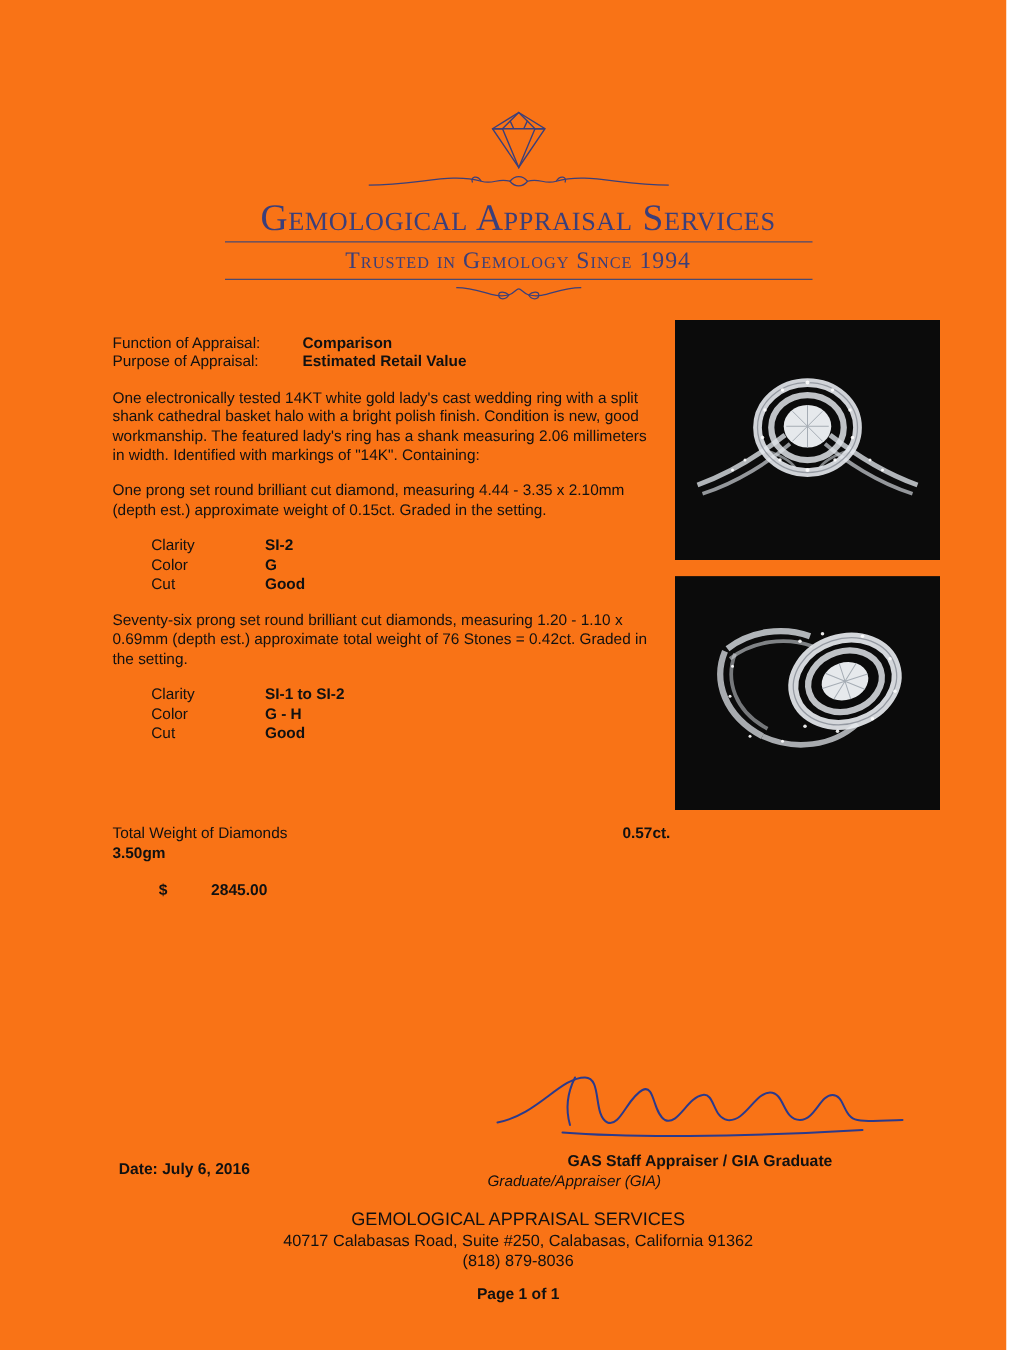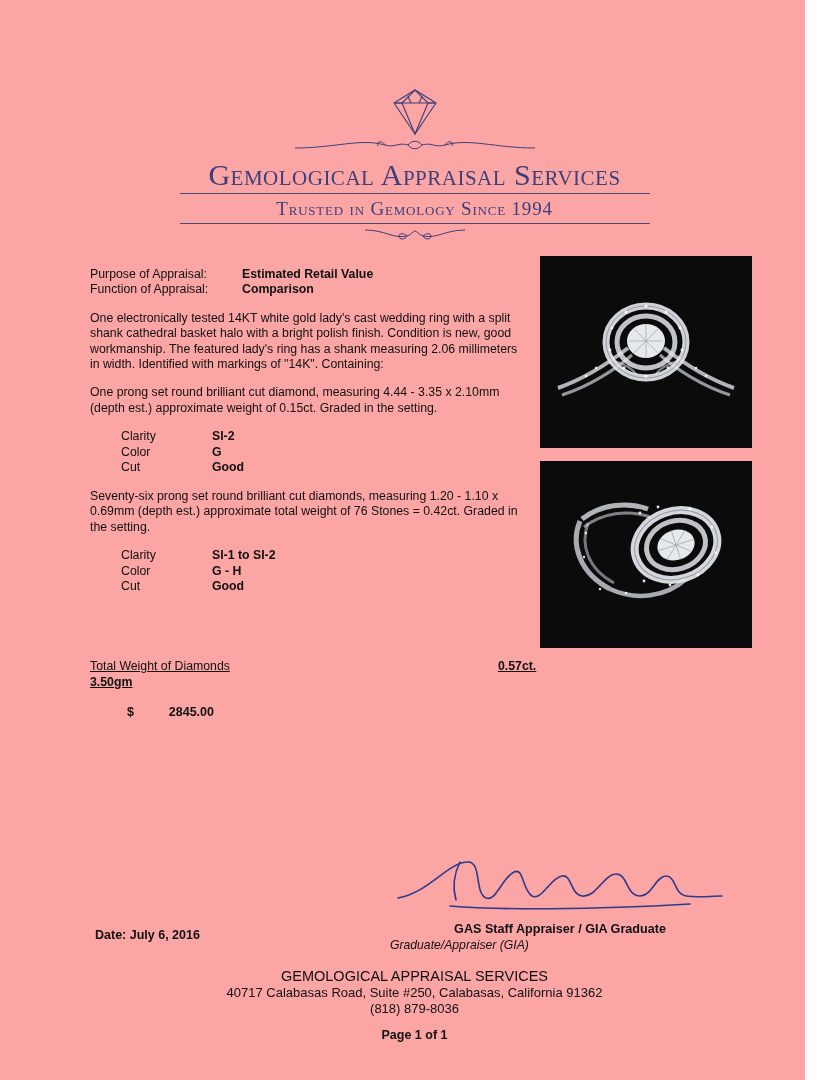--- a/index.html
+++ b/index.html
@@ -14,21 +14,21 @@
     font-family: "Liberation Sans", sans-serif;
     color: #111111;
     overflow: hidden;
   }
 
   .page {
     position: absolute;
     left: 0; top: 0;
     width: 805px;
     height: 1080px;
-    background: #fca5a5;
+    background: #f97316;
   }
 
   
   .letterhead {
     position: absolute;
     left: 0;
     top: 86px;
     width: 829px;
     text-align: center;
   }
@@ -122,21 +122,20 @@
   .totals {
     position: absolute;
     left: 90px;
     top: 659px;
     width: 700px;
     font-size: 12.3px;
     line-height: 15.6px;
   }
   .totals-row {
     display: flex;
-    text-decoration: underline;
   }
   .totals-label {
     width: 408px;
     flex: 0 0 408px;
   }
   .totals-value {
     font-weight: bold;
   }
   .grand-total {
     position: absolute;
@@ -255,26 +254,26 @@
         <path d="M10 4 C 30 4, 38 13, 52 10 C 56 9, 58 5, 60 5 C 62 5, 64 9, 68 10 C 82 13, 90 4, 110 4"></path>
         <path d="M52 10 C 50 14, 44 14, 44 10 C 44 7, 49 7, 52 10 Z"></path>
         <path d="M68 10 C 70 14, 76 14, 76 10 C 76 7, 71 7, 68 10 Z"></path>
       </g>
     </svg>
   </div>
 
   <div class="content">
 
     <div class="kv-row">
+      <div class="kv-label">Function of Appraisal:</div>
+      <div class="kv-value">Comparison</div>
+    </div>
+    <div class="kv-row">
       <div class="kv-label">Purpose of Appraisal:</div>
       <div class="kv-value">Estimated Retail Value</div>
-    </div>
-    <div class="kv-row">
-      <div class="kv-label">Function of Appraisal:</div>
-      <div class="kv-value">Comparison</div>
     </div>
 
     <div class="para">One electronically tested 14KT white gold lady's cast wedding ring with a split shank cathedral basket halo with a bright polish finish. Condition is new, good workmanship. The featured lady's ring has a shank measuring 2.06 millimeters in width. Identified with markings of "14K".  Containing:</div>
 
     <div class="para">One prong set round brilliant cut diamond, measuring 4.44 - 3.35 x 2.10mm (depth est.) approximate weight of 0.15ct. Graded in the setting.</div>
 
     <div class="spec-table">
       <div class="spec-row">
         <div class="spec-key">Clarity</div>
         <div class="spec-val">SI-2</div>

